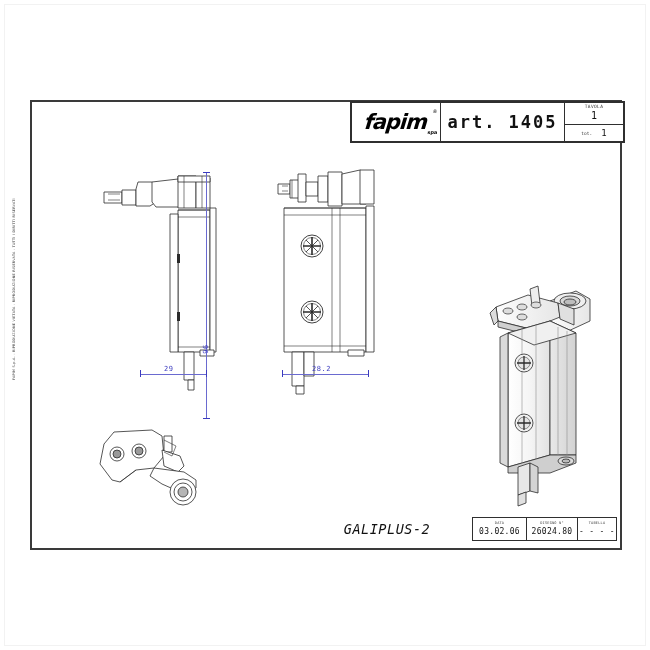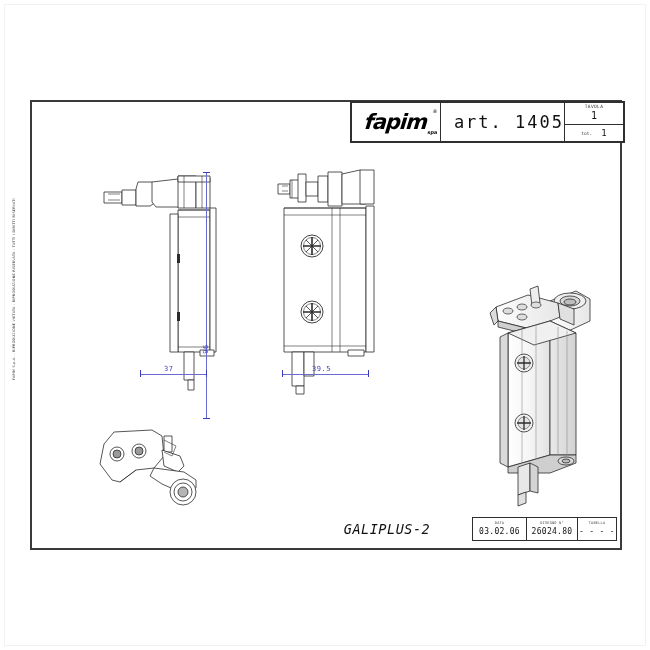--- a/index.html
+++ b/index.html
@@ -16,21 +16,21 @@
   .frame{position:absolute;left:30px;top:100px;width:592px;height:450px;
          border:2px solid #3a3a3a;box-sizing:border-box;background:#fff;}
 
   
   .titleblock{position:absolute;left:318px;top:-1px;width:275px;height:42px;
               border:2px solid #2f2f2f;box-sizing:border-box;background:#fff;
               display:flex;align-items:stretch;}
   .tb-logo{width:88px;border-right:1.5px solid #2f2f2f;display:flex;
            align-items:center;justify-content:center;position:relative;}
   .tb-art{flex:1;border-right:1.5px solid #2f2f2f;display:flex;
-          align-items:center;justify-content:flex-end;}
+          align-items:center;justify-content:center;font-weight:bold;}
   .tb-art span{font-size:17px;letter-spacing:2px;color:#111;}
   .tb-tav{width:58px;display:flex;flex-direction:column;}
   .tb-tav-top{flex:1.35;border-bottom:1.2px solid #2f2f2f;
               display:flex;flex-direction:column;align-items:center;
               justify-content:center;}
   .tb-tav-top .lbl{font-size:4.5px;letter-spacing:.4px;color:#333;line-height:1;}
   .tb-tav-top .val{font-size:10px;color:#111;line-height:1.3;}
   .tb-tav-bot{flex:1;display:flex;align-items:center;justify-content:center;gap:9px;}
   .tb-tav-bot .lbl{font-size:4.5px;color:#333;}
   .tb-tav-bot .val{font-size:9px;color:#111;}
@@ -149,21 +149,21 @@
       <div class="dimline dim-v" style="left:174px;top:70px;height:246px;"></div>
       <div class="tick tick-h" style="left:171px;top:70px;"></div>
       <div class="tick tick-h" style="left:171px;top:316px;"></div>
       <div class="dim" style="left:169px;top:243px;transform:rotate(-90deg);transform-origin:center;">96</div>
     </div>
 
     <div>
       <div class="dimline dim-h" style="left:108px;top:272px;width:66px;"></div>
       <div class="tick" style="left:108px;top:268px;"></div>
       <div class="tick" style="left:174px;top:268px;"></div>
-      <div class="dim" style="left:132px;top:263px;">37</div>
+      <div class="dim" style="left:132px;top:263px;">29</div>
     </div>
 
     <div class="vw" style="left:238px;top:60px;">
       <svg width="120" height="260" viewBox="0 0 120 260">
         <g fill="#fff" stroke="#2b2b2b" stroke-width="0.8" stroke-linejoin="round">
 
           <path d="M8 22 L8 32 L20 32 L20 22 Z"></path>
           <path d="M20 18 L20 36 L34 36 L34 18 Z"></path>
           <path d="M28 12 L28 40 L36 40 L36 12 Z"></path>
           <path d="M36 20 L36 34 L48 34 L48 20 Z"></path>
@@ -204,21 +204,21 @@
           <path d="M42 141 L42 159 M33 150 L51 150" stroke="#2b2b2b" stroke-width="1.6"></path>
           <path d="M36 144 L48 156 M48 144 L36 156" stroke="#2b2b2b" stroke-width="0.8"></path>
         </g>
       </svg>
     </div>
 
     <div>
       <div class="dimline dim-h" style="left:250px;top:272px;width:86px;"></div>
       <div class="tick" style="left:250px;top:268px;"></div>
       <div class="tick" style="left:336px;top:268px;"></div>
-      <div class="dim" style="left:280px;top:263px;">39.5</div>
+      <div class="dim" style="left:280px;top:263px;">28.2</div>
     </div>
 
     <div class="vw" style="left:52px;top:320px;">
       <svg width="120" height="90" viewBox="0 0 120 90">
         <g fill="#fff" stroke="#2b2b2b" stroke-width="0.8" stroke-linejoin="round">
           <path d="M20 22 L30 10 L68 8 L78 14 L80 34 L70 46 L52 48 L36 60 L28 58 L16 42 Z"></path>
           <path d="M80 14 L88 14 L88 30 L80 30 Z"></path>
           <path d="M78 28 L96 34 L100 44 L94 50 L80 44 Z"></path>
           <path d="M70 46 L100 50 L112 58 L112 66 L96 70 L78 62 L66 54 Z"></path>
         </g>

